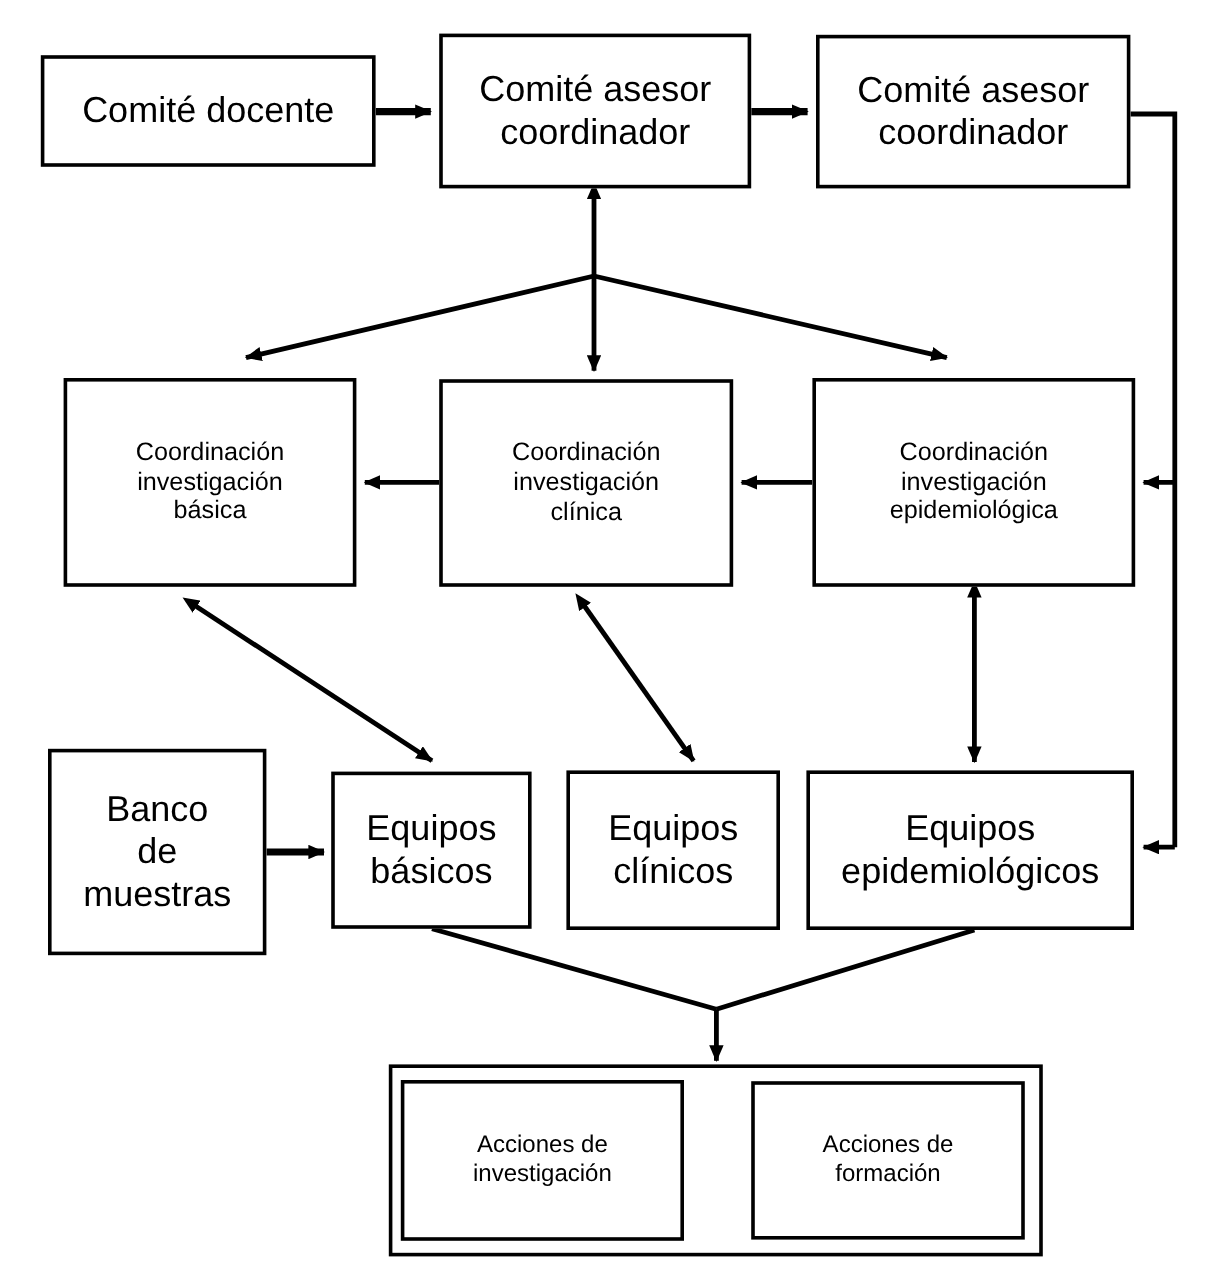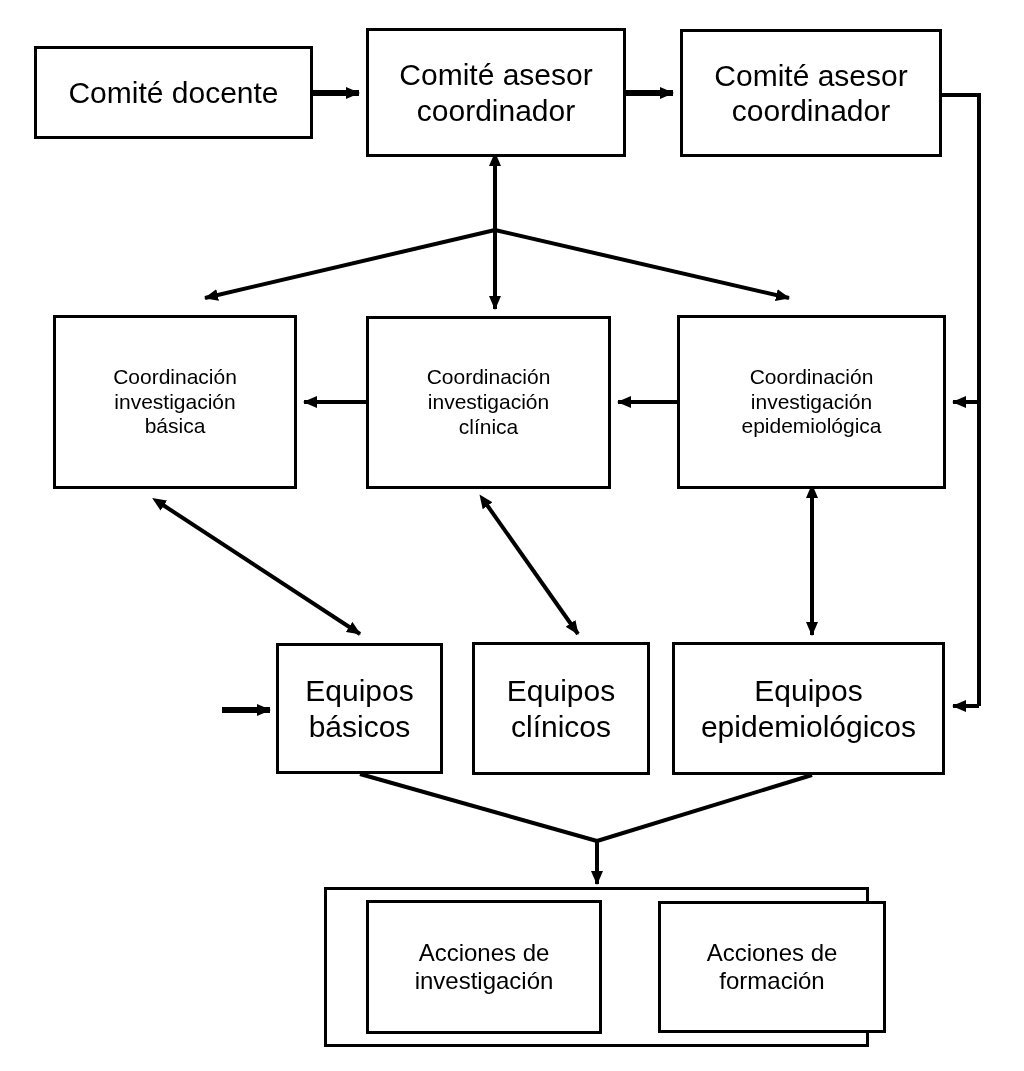--- a/index.html
+++ b/index.html
@@ -42,21 +42,21 @@
   }
   .group-box {
     position: absolute;
     box-sizing: border-box;
     border: 3px solid #000000;
     background: #ffffff;
     z-index: 1;
   }
   .fs-30 { font-size: 30px; }
   .fs-29 { font-size: 21px; }
-  .fs-28 { font-size: 24px; margin-left: 32px; }
+  .fs-28 { font-size: 20px; }
 </style>
 </head>
 <body>
 
 <div id="diagram-root">
 
   <svg id="edge-layer" viewBox="0 0 1024 1071" xmlns="http://www.w3.org/2000/svg">
     <defs>
       <marker id="ah" markerWidth="10" markerHeight="8" refX="9.2" refY="4" orient="auto" markerUnits="userSpaceOnUse">
         <path d="M0,0 L10,4 L0,8 z" fill="#000000"></path>
@@ -131,20 +131,25 @@
 investigación
 clínica</span>
   </div>
 
   <div class="node fs-29" style="left:677px; top:315px; width:269px; height:174px;">
     <span class="node-label">Coordinación
 investigación
 epidemiológica</span>
   </div>
 
+  <div class="node fs-30" style="left:40px; top:624px; width:182px; height:172px;">
+    <span class="node-label">Banco
+de
+muestras</span>
+  </div>
 
   <div class="node fs-30" style="left:276px; top:643px; width:167px; height:131px;">
     <span class="node-label">Equipos
 básicos</span>
   </div>
 
   <div class="node fs-30" style="left:472px; top:642px; width:178px; height:133px;">
     <span class="node-label">Equipos
 clínicos</span>
   </div>

